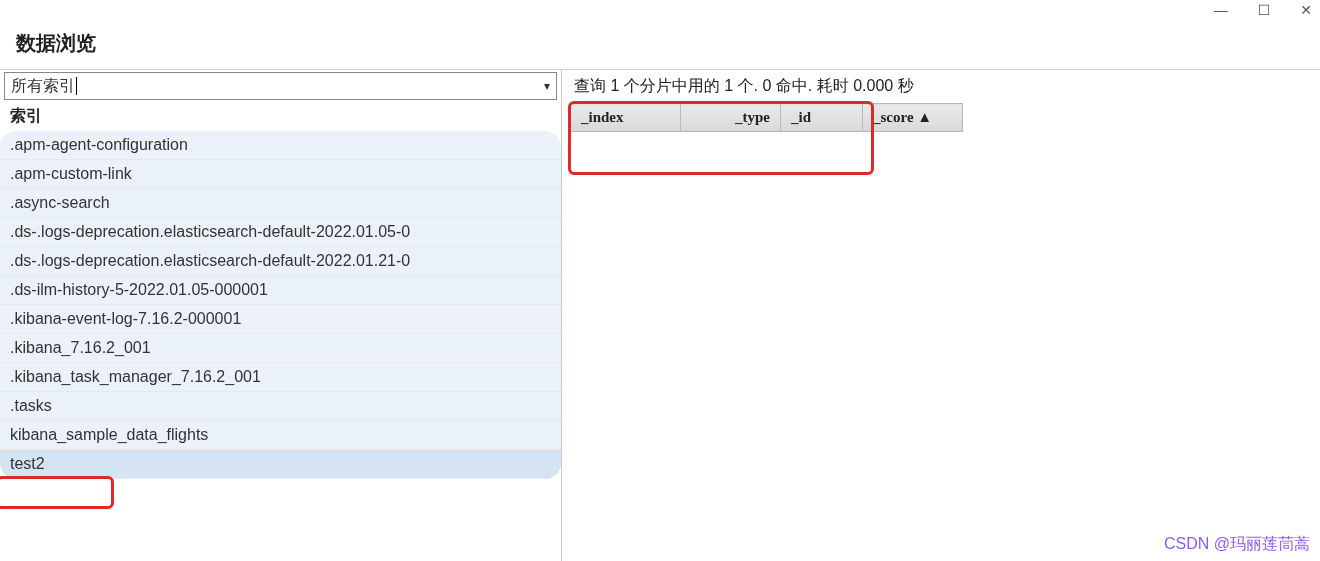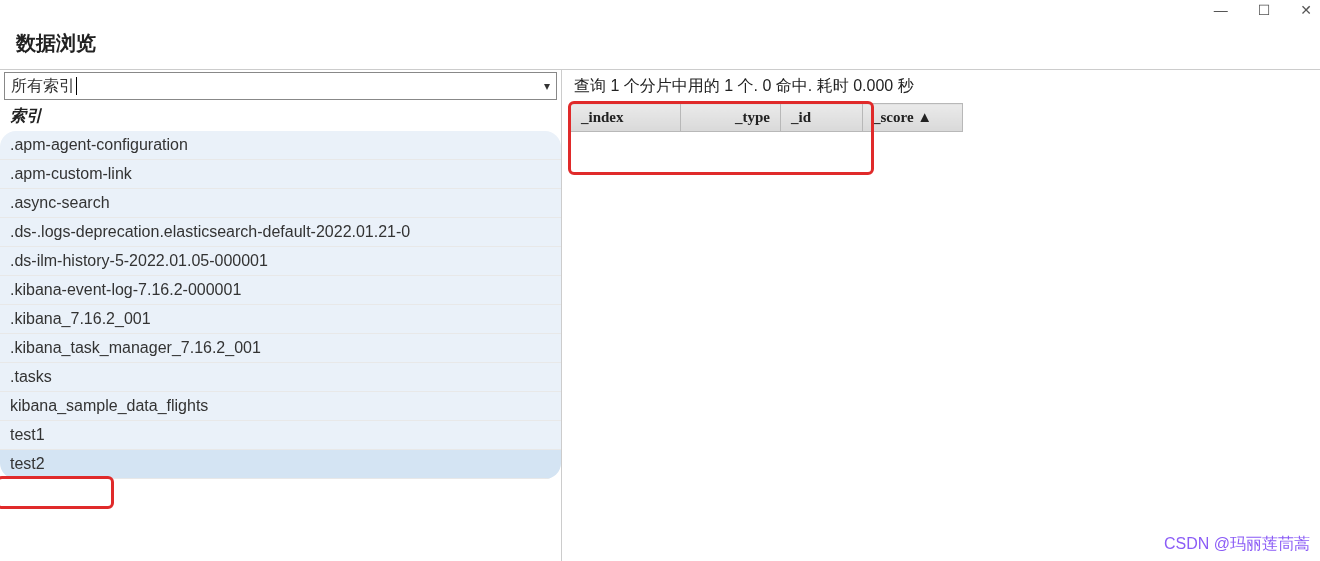--- a/index.html
+++ b/index.html
@@ -75,21 +75,20 @@
       height: 18px;
       background: #000;
       vertical-align: middle;
       margin-left: 1px;
     }
     .sidebar-label {
       font-weight: bold;
       font-size: 16px;
       padding: 6px 10px 4px 10px;
       color: #222;
-      font-style: italic;
     }
     .index-list {
       list-style: none;
       overflow-y: auto;
       border-radius: 16px;
     }
     .index-list li {
       padding: 5px 10px;
       font-size: 16px;
       color: #333;
@@ -164,28 +163,28 @@
         <span>所有索引</span>
           <span class="cursor"></span>
         <span class="select-caret">▾</span>
       </div>
     </div>
     <div class="sidebar-label">索引</div>
     <ul class="index-list" id="index-list">
         <li>.apm-agent-configuration</li>
         <li>.apm-custom-link</li>
         <li>.async-search</li>
+        <li>.ds-.logs-deprecation.elasticsearch-default-2022.01.05-0</li>
         <li>.ds-.logs-deprecation.elasticsearch-default-2022.01.21-0</li>
         <li>.ds-ilm-history-5-2022.01.05-000001</li>
         <li>.kibana-event-log-7.16.2-000001</li>
         <li>.kibana_7.16.2_001</li>
         <li>.kibana_task_manager_7.16.2_001</li>
         <li>.tasks</li>
         <li>kibana_sample_data_flights</li>
-        <li>test1</li>
         <li class="selected">test2</li>
       </ul>
   </div>
 
   <div class="main">
     <div class="status-line">查询 1 个分片中用的 1 个. 0 命中. 耗时 0.000 秒</div>
     <div class="result-wrap">
       <table class="result-table">
         <thead>
             <tr id="header-row">

